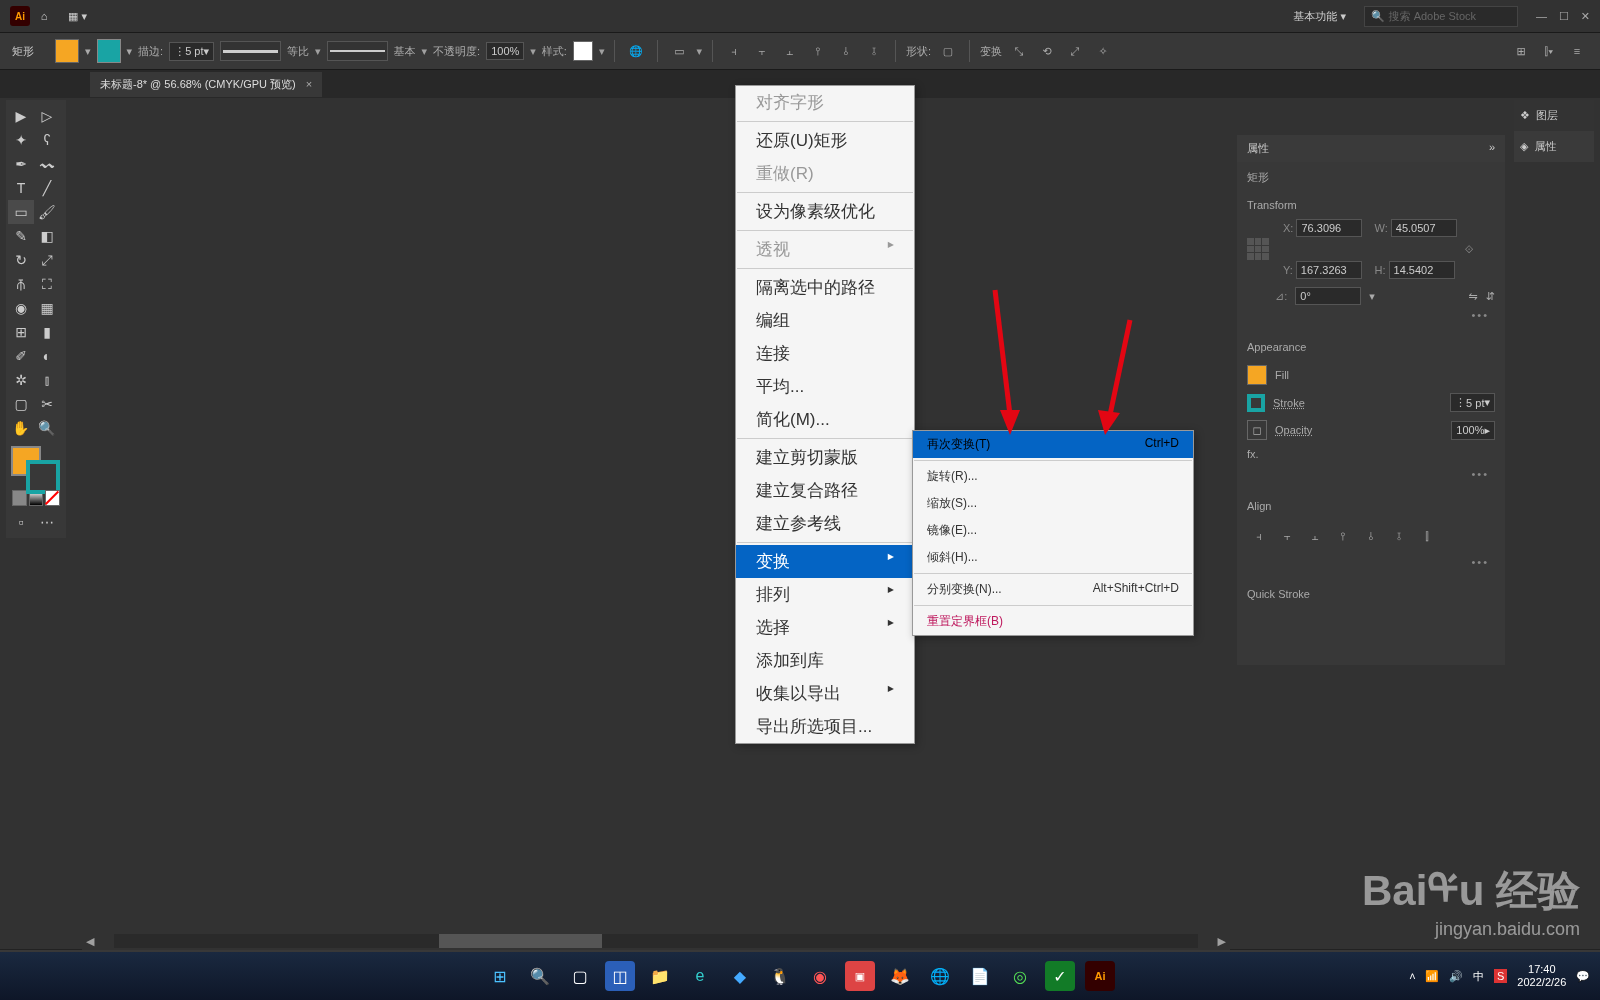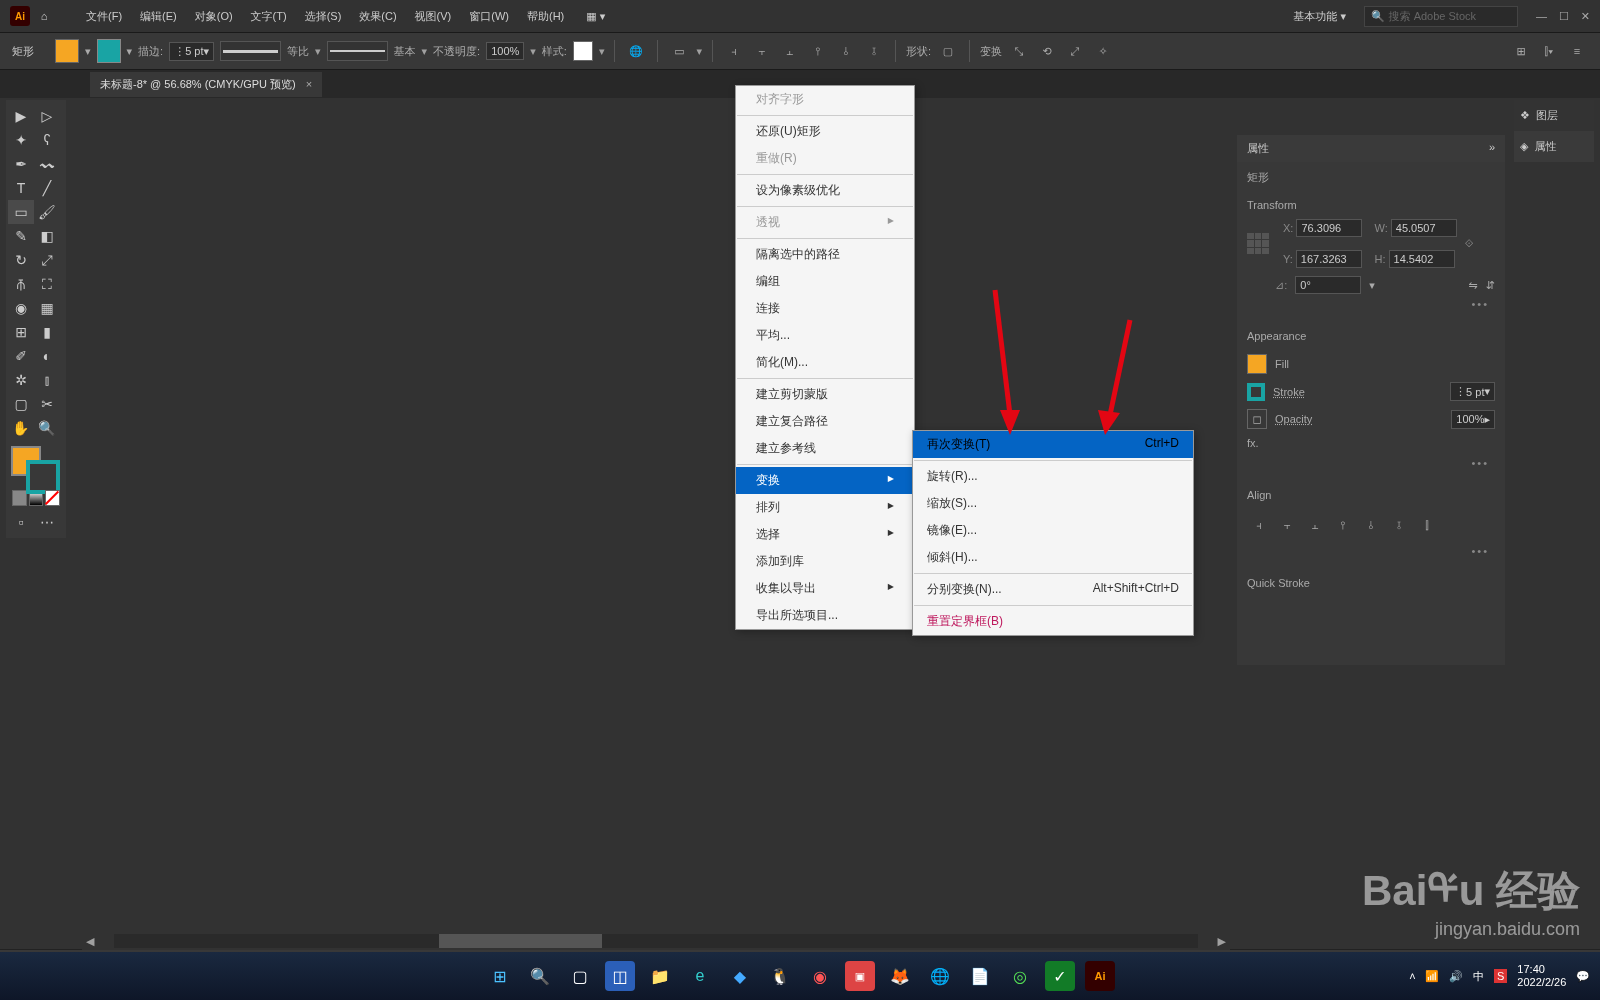--- a/index.html
+++ b/index.html
@@ -29,80 +29,69 @@
 .toolbox{position:absolute;left:6px;top:100px;width:56px;background:#383838;padding:4px 2px}
 .tool-row{display:flex}
 .tool{width:26px;height:24px;display:flex;align-items:center;justify-content:center;color:#ccc;cursor:pointer;font-size:14px}
 .tool.active{background:#4a4a4a}
 .color-swatches{margin-top:6px;position:relative;height:40px}
 .fill-big{width:26px;height:26px;background:#f5a623;border:2px solid #888;position:absolute;left:3px;top:0}
 .stroke-big{width:26px;height:26px;border:4px solid #19a4a4;background:#383838;position:absolute;left:18px;top:14px}
 .mini-sw{display:flex;gap:2px;margin-top:4px;padding:0 4px}
 .mini-box{width:14px;height:14px;border:1px solid #666}
 .canvas-area{flex:1;background:#282828;margin-left:82px;margin-right:370px;position:relative;overflow:hidden}
-.context-menu{position:absolute;left:735px;top:85px;width:178px;background:#f5f5f5;border:1px solid #999;box-shadow:2px 2px 8px rgba(0,0,0,0.3);font-size:12px;color:#333}
+.context-menu{position:absolute;left:735px;top:85px;width:178px;background:#f5f5f5;border:1px solid #999;box-shadow:2px 2px 8px rgba(0,0,0,0.3);font-size:17px;color:#333}
 .cm-item{padding:5px 20px;cursor:pointer}
 .cm-item.disabled{color:#999}
 .cm-item.highlight{background:#0464c4;color:#fff}
 .cm-item.sub::after{content:"▶";float:right;font-size:8px;margin-top:2px}
 .cm-sep{height:1px;background:#ccc;margin:2px 1px}
 .submenu{position:absolute;left:912px;top:430px;width:280px;background:#f5f5f5;border:1px solid #999;box-shadow:2px 2px 8px rgba(0,0,0,0.3);font-size:12px;color:#333}
 .sm-item{padding:5px 14px;display:flex;justify-content:space-between}
 .sm-item.highlight{background:#0464c4;color:#000000}
 .sm-item.disabled{color:#be185d}
 .arrow{position:absolute;pointer-events:none}
 .arrow-line{stroke:#e30613;stroke-width:5;fill:none}
 .arrow-head{fill:#e30613}
 .right-panels{position:absolute;right:95px;top:135px;width:268px;background:#383838;height:530px;font-size:11px;color:#aaa}
 .panel-header{padding:6px 10px;background:#3a3a3a;color:#ccc}
 .panel-sec{padding:8px 10px}
 .sec-title{color:#aaa;margin-bottom:8px}
-.xform-grid{display:grid;grid-template-columns:auto auto;gap:13px 12px;align-items:center}
+.xform-grid{display:grid;grid-template-columns:auto auto;gap:24px 12px;align-items:center}
 .xform-lbl{color:#888;text-align:right}
 .xform-val{background:#2a2a2a;border:1px solid #555;padding:2px 4px;color:#ccc;width:56px;display:inline-block}
 .dots{text-align:right;color:#888;letter-spacing:2px;padding:4px 6px}
 .appear-row{display:flex;align-items:center;gap:8px;padding:4px 0}
 .align-row{display:flex;gap:4px;padding:4px 0}
 .align-ico{width:22px;height:22px;display:flex;align-items:center;justify-content:center;color:#aaa;border:1px solid transparent}
 .dock-tabs{position:absolute;right:6px;top:100px;width:80px;background:#333}
 .dock-tab{padding:8px 6px;display:flex;align-items:center;gap:6px;color:#ccc;cursor:pointer}
 .dock-tab.active{background:#3a3a3a}
 .status-bar{position:absolute;bottom:28px;left:0;right:0;height:22px;background:#383838;display:flex;align-items:center;padding:0 10px;font-size:10px;color:#aaa;border-top:1px solid #222}
 .zoom-box{background:#2a2a2a;padding:2px 8px;margin-left:72px}
 .nav-btns{display:flex;gap:8px;margin-left:8px}
 .taskbar{position:absolute;bottom:0;left:0;right:0;height:48px;background:linear-gradient(#1a2940,#0e1628);display:flex;align-items:center}
 .task-center{margin:0 auto;display:flex;gap:10px;align-items:center}
 .task-icon{width:30px;height:30px;display:flex;align-items:center;justify-content:center;border-radius:4px;color:#fff;font-size:16px}
 .tray{position:absolute;right:10px;display:flex;align-items:center;gap:10px;color:#fff;font-size:11px}
-.time-block{text-align:left;line-height:1.2}
+.time-block{text-align:center;line-height:1.2}
 .watermark{position:absolute;right:20px;bottom:60px;color:#fff;opacity:0.5;font-size:42px;font-weight:bold;pointer-events:none;text-align:right}
 .watermark .sub{font-size:18px;font-weight:normal}
 .hscroll{position:absolute;bottom:50px;left:82px;right:370px;height:18px;background:#323232;display:flex;align-items:center}
 .hscroll-track{flex:1;height:14px;background:#2a2a2a;margin:0 16px;position:relative}
 .hscroll-thumb{position:absolute;left:30%;width:15%;height:100%;background:#555}
 .ref-grid{width:22px;height:22px;display:inline-grid;grid-template:repeat(3,1fr)/repeat(3,1fr);gap:1px;margin-right:6px}
 .ref-grid span{background:#555}
 </style>
 </head>
 <body>
 
 <div class="menubar">
   <div class="ai-logo">Ai</div>
   <div class="home-icon">⌂</div>
-  <div class="menu-items" id="menu-items">
-      <span class="menu-item">文件(F)</span>
-      <span class="menu-item">编辑(E)</span>
-      <span class="menu-item">对象(O)</span>
-      <span class="menu-item">文字(T)</span>
-      <span class="menu-item">选择(S)</span>
-      <span class="menu-item">效果(C)</span>
-      <span class="menu-item">视图(V)</span>
-      <span class="menu-item">窗口(W)</span>
-      <span class="menu-item">帮助(H)</span>
-    </div>
   <span style="margin-left:10px;color:#ccc">▦ ▾</span>
   <div class="menubar-right">
     <div class="workspace-sel"><span>基本功能</span> ▾</div>
     <div class="search-box">🔍 <span style="color:#666" placeholder="搜索 Adobe Stock">搜索 Adobe Stock</span></div>
     <div class="win-controls">
       <span>—</span>
       <span>☐</span>
       <span>✕</span>
     </div>
   </div>

